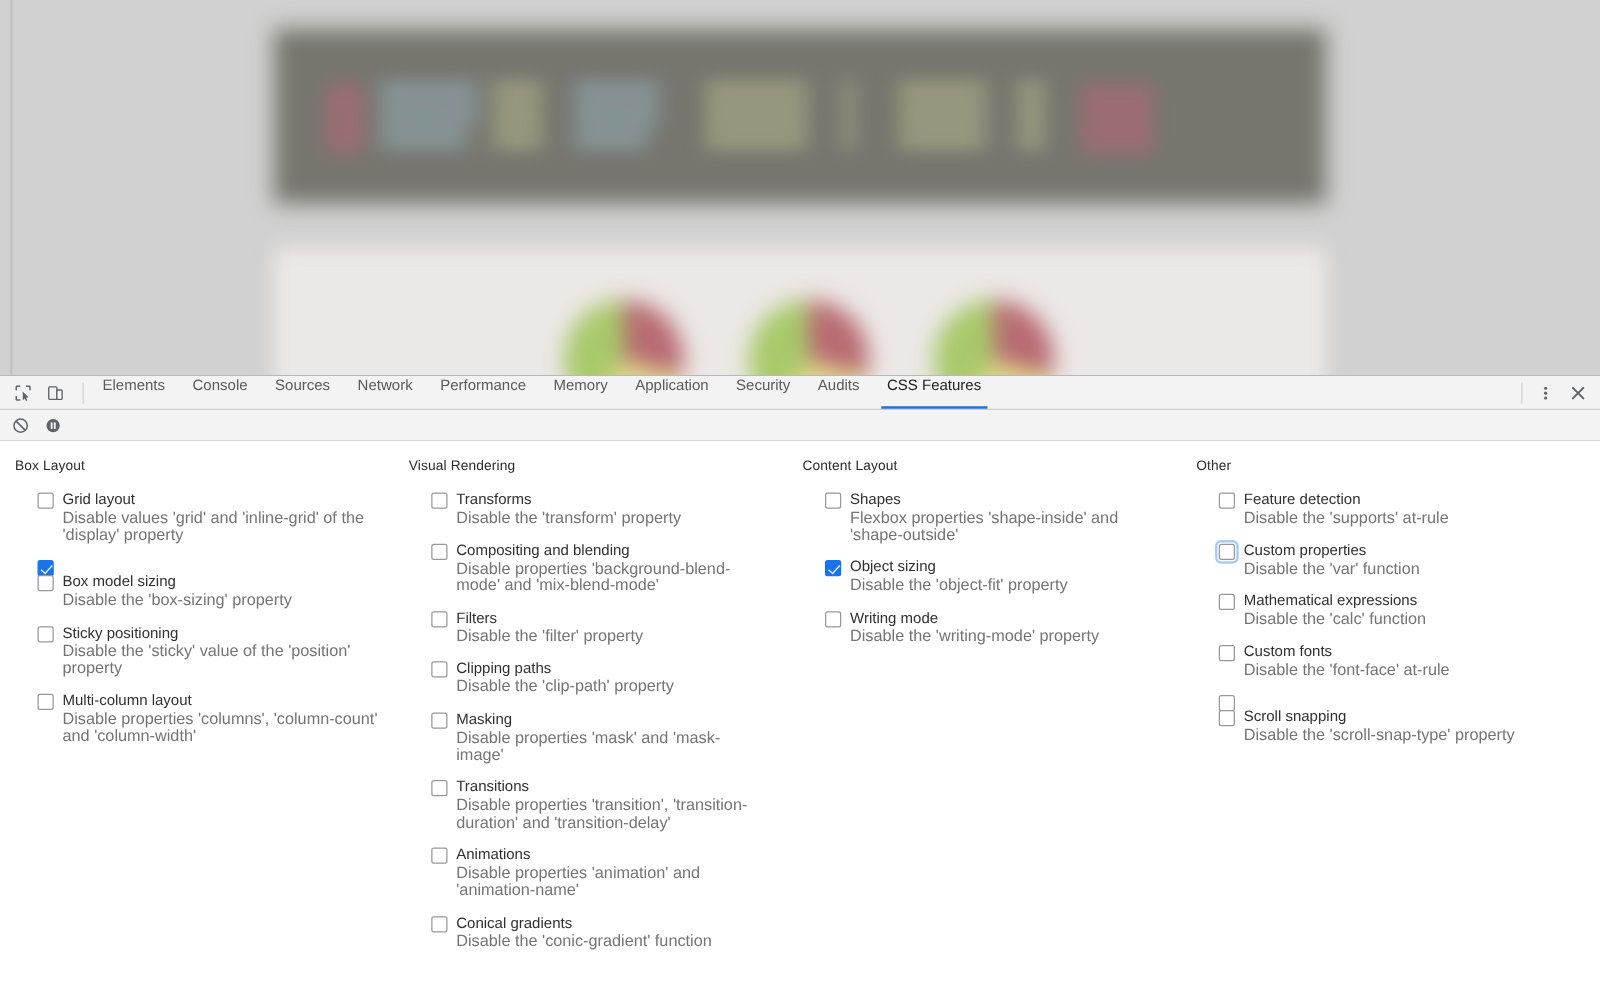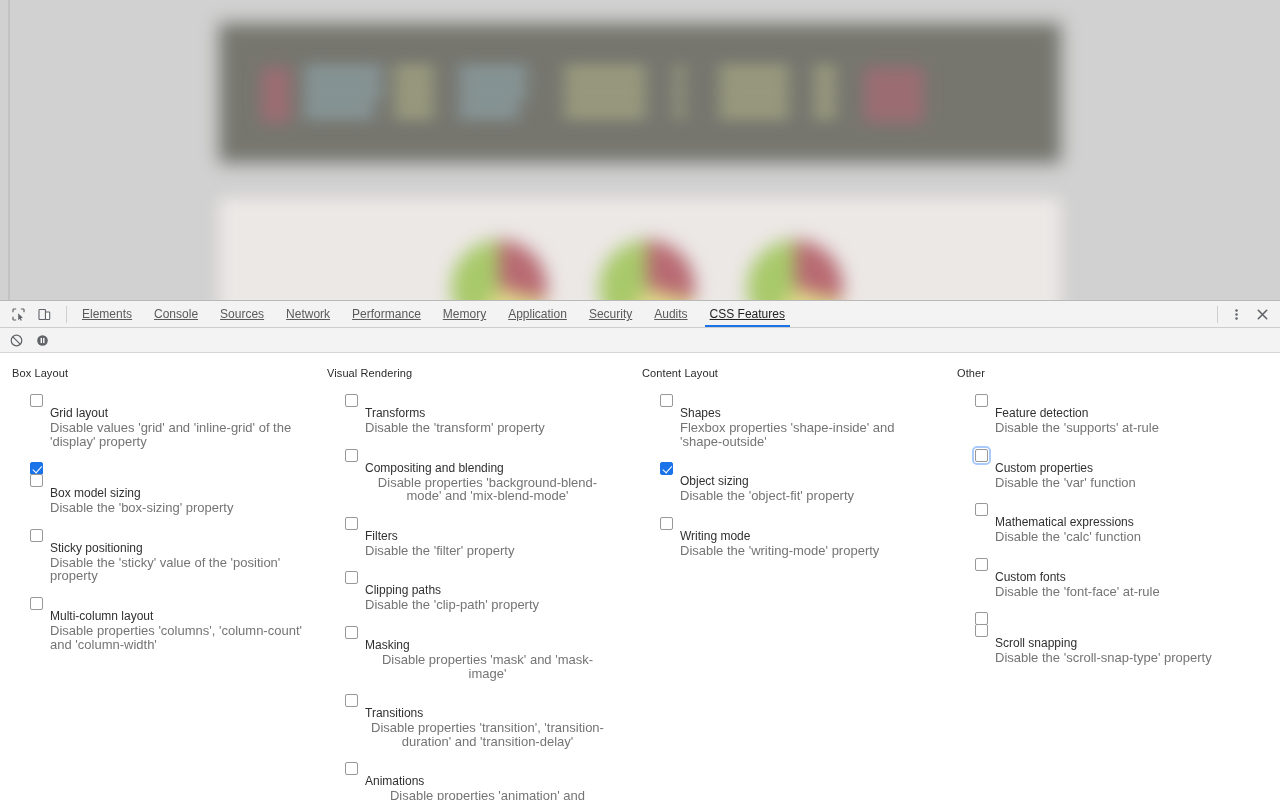--- a/index.html
+++ b/index.html
@@ -80,28 +80,27 @@
     cursor: pointer;
   }
   .tb-sep {
     width: 1px; height: 17px;
     background: #cfcfcf;
     align-self: center;
     margin: 0 4px;
   }
   .tabs { display: flex; align-items: stretch; }
   .tab {
-    display: flex; align-items: center;
+    display: flex; align-items: flex-start;
     padding: 0 11px;
     font-size: 12px;
     color: #5a5a5a;
     white-space: nowrap;
     cursor: pointer;
     position: relative;
-    text-decoration: underline;
   }
   .tab.active { color: #222222; }
   .tab.active::after {
     content: "";
     position: absolute;
     left: 6px; right: 6px; bottom: 0;
     height: 2px;
     background: #1a73e8;
   }
   .tabbar-right {
@@ -179,36 +178,36 @@
     left: 3.5px; top: 0.8px;
     width: 4px; height: 7.5px;
     border: solid #ffffff;
     border-width: 0 1.7px 1.7px 0;
     transform: rotate(42deg);
   }
   .cb.focused {
     outline: 2px solid #a8cbfb;
     outline-offset: 1px;
   }
-  .feat-text { margin-left: 20px; margin-top: 14px; }
+  .feat-text { margin-left: 20px; }
   .feat-name {
     font-size: 12px;
     color: #303030;
     line-height: 14px;
     display: block;
     margin-bottom: 1px;
   }
   .feat-desc {
     font-size: 13px;
     color: #747474;
     line-height: 13.6px;
     display: block;
     max-width: 260px;
   }
-  .col-2 .feat-desc { max-width: 245px; text-align: center; }
+  .col-2 .feat-desc { max-width: 245px; }
   .col-3 .feat-desc { max-width: 258px; }
   .col-4 .feat-desc { max-width: 248px; }
 
   svg { display: block; }
 </style>
 </head>
 <body>
 
 <div class="page-backdrop">
   <div class="page-frame-edge"></div>

